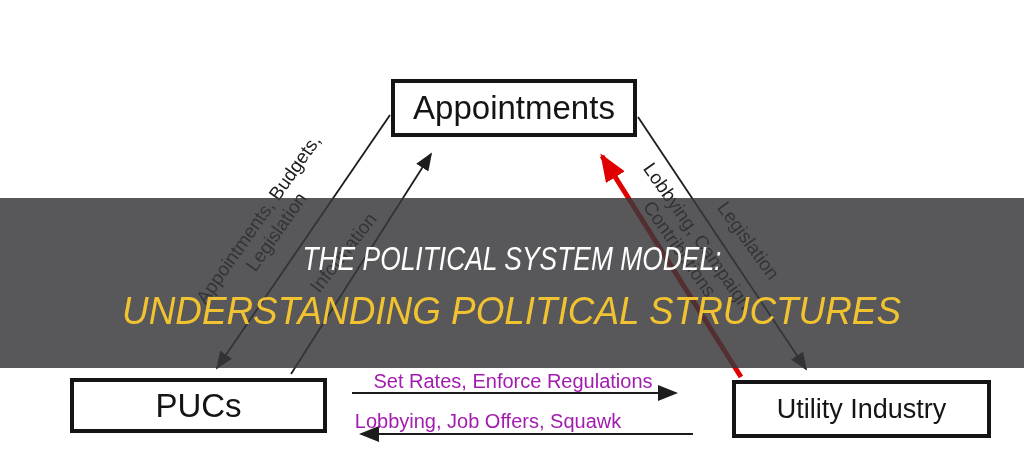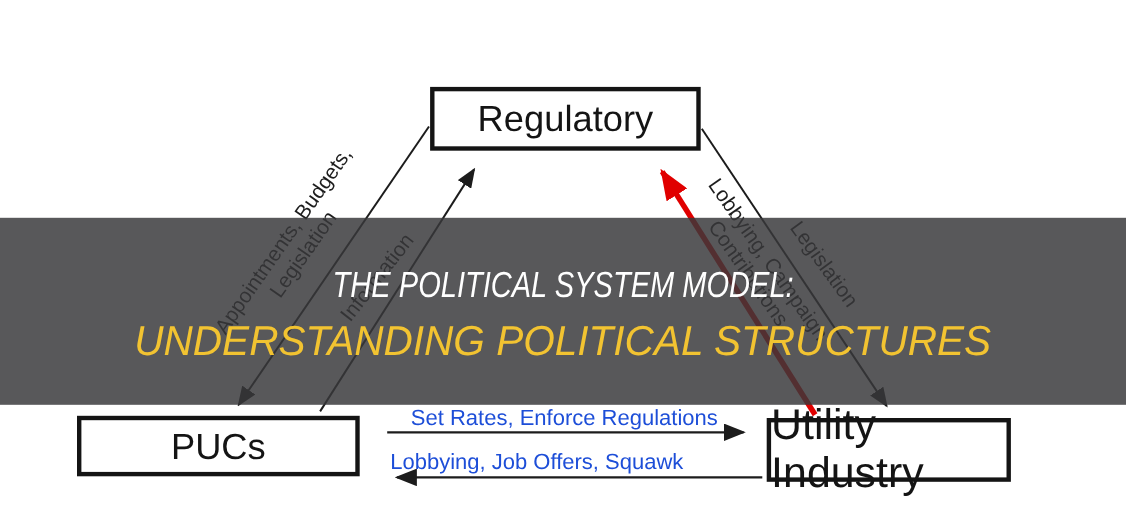--- a/index.html
+++ b/index.html
@@ -14,35 +14,35 @@
   }
   .title .squeeze{display:inline-block;transform:scaleX(0.93);transform-origin:center;}
   
   .node{
     position:absolute;border:4px solid #141414;background:#ffffff;
     display:flex;align-items:center;justify-content:center;
     font-size:33px;color:#141414;box-sizing:border-box;z-index:3;
   }
   #node-politicians{left:391px;top:79px;width:246px;height:58px;}
   #node-pucs{left:70px;top:378px;width:257px;height:55px;}
-  #node-utility{left:697px;top:380px;width:222px;height:58px;font-size:39px;}
+  #node-utility{left:732px;top:380px;width:259px;height:58px;font-size:27px;}
   
   #arrow-layer{position:absolute;left:0;top:0;z-index:1;}
   
   .rot-label{
     position:absolute;z-index:1;font-size:19px;color:#1d1d1d;
     line-height:1.18;text-align:center;white-space:nowrap;
   }
   #label-appointments{left:268px;top:226px;transform:translate(-50%,-50%) rotate(-55deg);}
   #label-information{left:344px;top:253px;transform:translate(-50%,-50%) rotate(-52deg);}
   #label-lobbying-campaign{left:688px;top:243px;transform:translate(-50%,-50%) rotate(55deg);}
   #label-legislation-right{left:748px;top:241px;transform:translate(-50%,-50%) rotate(54deg);}
   
   .h-label{
-    position:absolute;z-index:1;font-size:20px;color:#1d4ed8;white-space:nowrap;
+    position:absolute;z-index:1;font-size:20px;color:#a21caf;white-space:nowrap;
     transform:translate(-50%,-50%);
   }
   #label-set-rates{left:513px;top:381px;}
   #label-lobbying-offers{left:488px;top:421px;}
   
   .banner{
     position:absolute;left:0;top:198px;width:100%;height:170px;
     background:rgba(56,56,58,0.84);z-index:2;
   }
   .banner-line{position:absolute;left:0;width:100%;text-align:center;line-height:1;white-space:nowrap;font-style:italic;}
@@ -86,21 +86,21 @@
     <div>Contributions</div>
   </div>
   <div class="rot-label" id="label-legislation-right">
     <div>Legislation</div>
   </div>
 
   <div class="h-label" id="label-set-rates">Set Rates, Enforce Regulations</div>
   <div class="h-label" id="label-lobbying-offers">Lobbying, Job Offers, Squawk</div>
 
   <div class="node" id="node-politicians">
-    <span>Regulatory</span>
+    <span>Appointments</span>
   </div>
   <div class="node" id="node-pucs">
     <span>PUCs</span>
   </div>
   <div class="node" id="node-utility">
     <span>Utility Industry</span>
   </div>
 
   <div class="banner">
     <div class="banner-line banner-heading">

